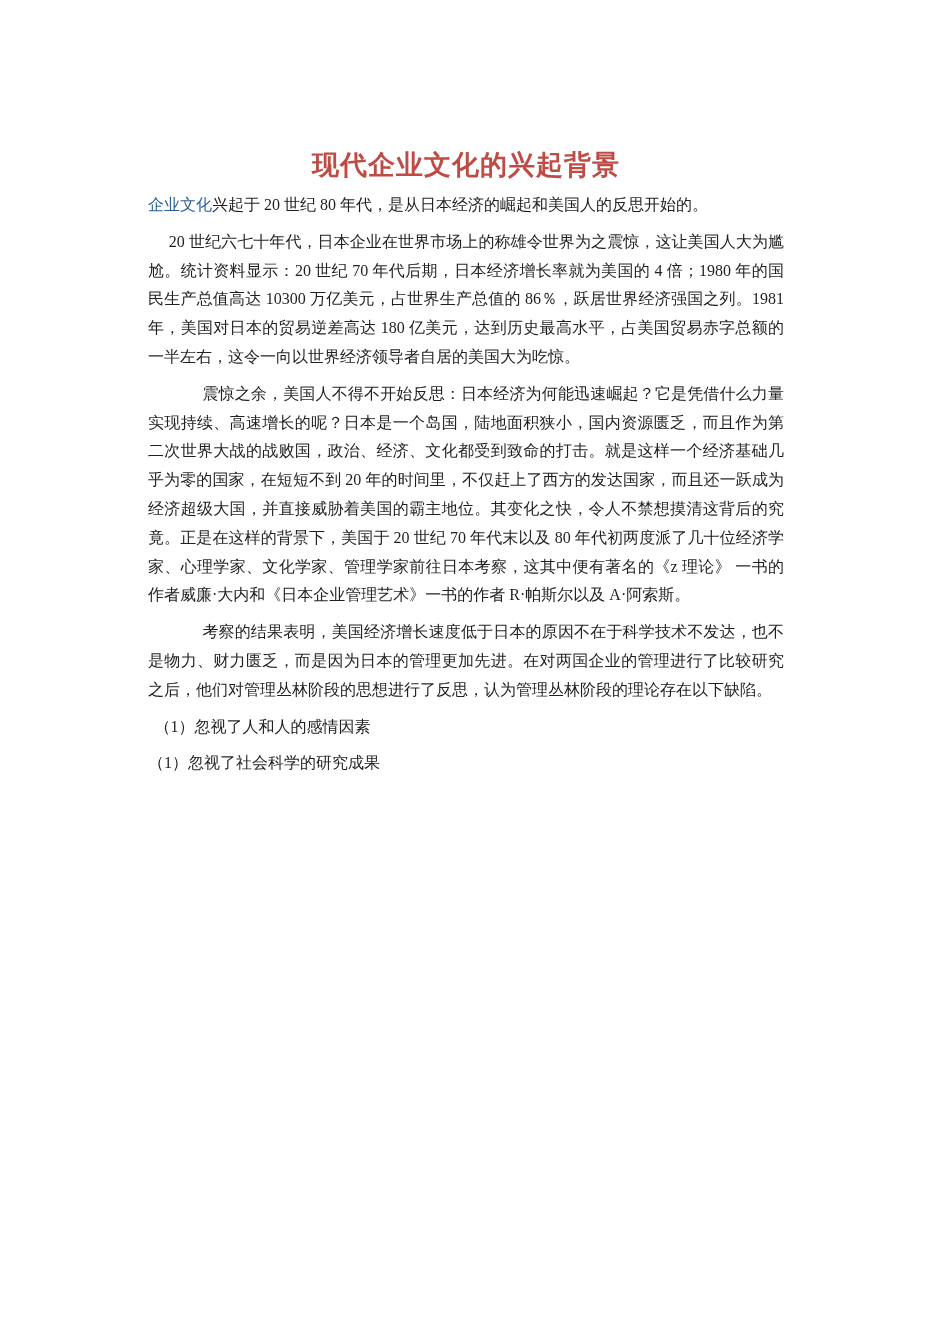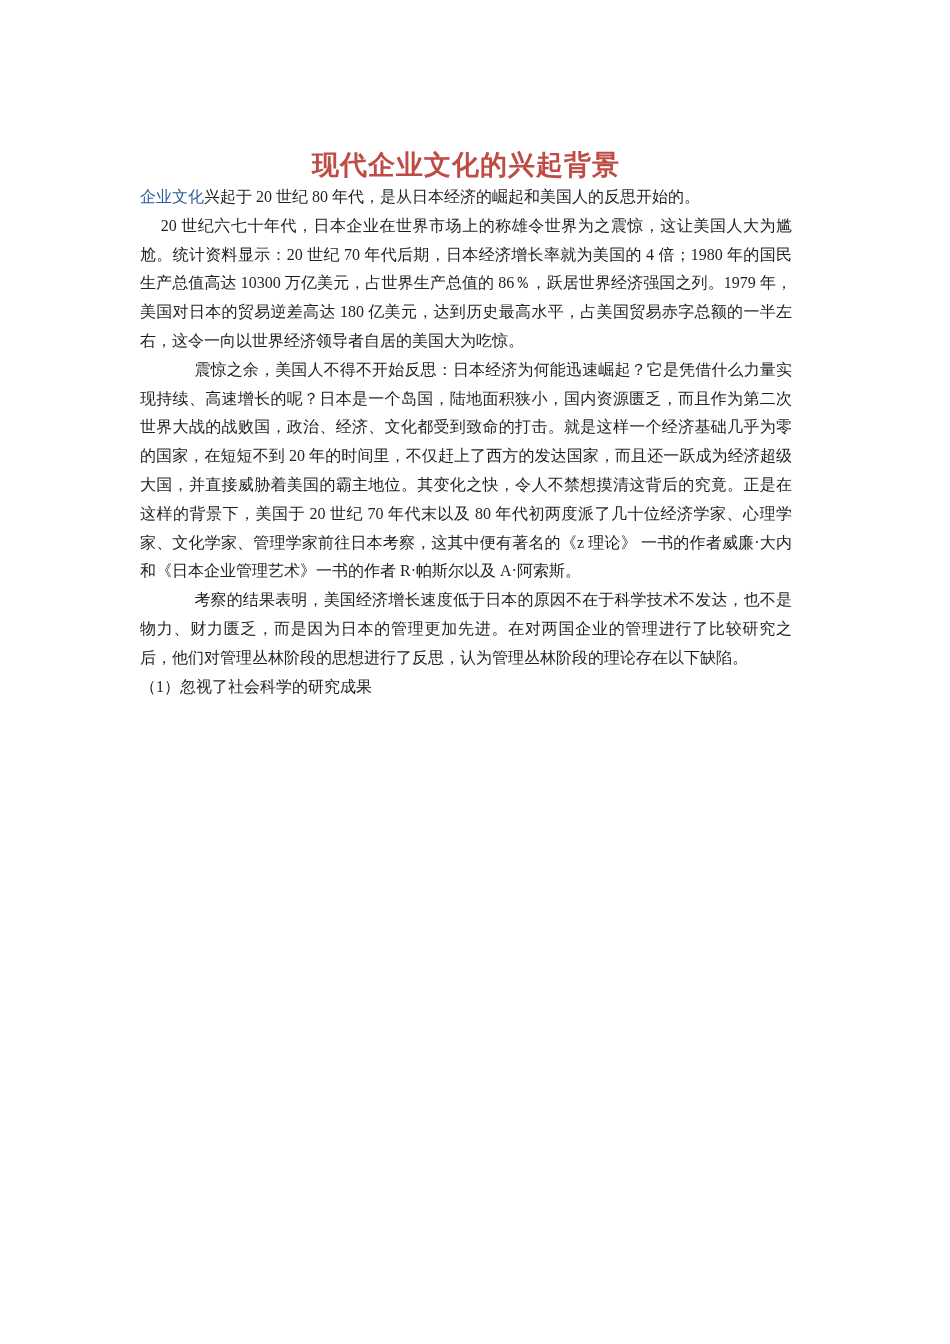--- a/index.html
+++ b/index.html
@@ -21,21 +21,21 @@
   }
   .doc-title {
     margin: 147px 0 0 0;
     text-align: center;
     font-size: 27px;
     font-weight: bold;
     letter-spacing: 1px;
     font-family: "Liberation Sans", "DejaVu Sans", sans-serif;
   }
   p.para {
-    margin: 0;
+    margin: 8px;
     font-size: 16px;
     line-height: 1.8;
     text-align: justify;
     word-break: break-all;
   }
   .intro { margin-top: 44px; }
   .mt-lg { margin-top: 34px; }
   .gap   { margin-top: 28px; }
   .ind-1    { text-indent: 1.3em; }
   .ind-3    { text-indent: 3.4em; }
@@ -47,24 +47,25 @@
 </style>
 </head>
 <body>
 
 <div class="page">
 
   <h1 class="doc-title" style="color: rgb(191, 75, 69);">现代企业文化的兴起背景</h1>
 
   <p class="para intro"><a class="doc-link" style="color: rgb(42, 96, 153);">企业文化</a><span>兴起于 20 世纪 80 年代，是从日本经济的崛起和美国人的反思开始的。</span></p>
 
-  <p class="para mt-lg ind-1">20 世纪六七十年代，日本企业在世界市场上的称雄令世界为之震惊，这让美国人大为尴尬。统计资料显示：20 世纪 70 年代后期，日本经济增长率就为美国的 4 倍；1980 年的国民生产总值高达 10300 万亿美元，占世界生产总值的 86％，跃居世界经济强国之列。1979 年，美国对日本的贸易逆差高达 180 亿美元，达到历史最高水平，占美国贸易赤字总额的一半左右，这令一向以世界经济领导者自居的美国大为吃惊。</p>
+  <p class="para mt-lg ind-1">20 世纪六七十年代，日本企业在世界市场上的称雄令世界为之震惊，这让美国人大为尴尬。统计资料显示：20 世纪 70 年代后期，日本经济增长率就为美国的 4 倍；1980 年的国民生产总值高达 10300 万亿美元，占世界生产总值的 86％，跃居世界经济强国之列。1981 年，美国对日本的贸易逆差高达 180 亿美元，达到历史最高水平，占美国贸易赤字总额的一半左右，这令一向以世界经济领导者自居的美国大为吃惊。</p>
 
   <p class="para ind-3">震惊之余，美国人不得不开始反思：日本经济为何能迅速崛起？它是凭借什么力量实现持续、高速增长的呢？日本是一个岛国，陆地面积狭小，国内资源匮乏，而且作为第二次世界大战的战败国，政治、经济、文化都受到致命的打击。就是这样一个经济基础几乎为零的国家，在短短不到 20 年的时间里，不仅赶上了西方的发达国家，而且还一跃成为经济超级大国，并直接威胁着美国的霸主地位。其变化之快，令人不禁想摸清这背后的究竟。正是在这样的背景下，美国于 20 世纪 70 年代末以及 80 年代初两度派了几十位经济学家、心理学家、文化学家、管理学家前往日本考察，这其中便有著名的《z 理论》 一书的作者威廉·大内和《日本企业管理艺术》一书的作者 R·帕斯尔以及 A·阿索斯。</p>
 
   <p class="para ind-3">考察的结果表明，美国经济增长速度低于日本的原因不在于科学技术不发达，也不是物力、财力匮乏，而是因为日本的管理更加先进。在对两国企业的管理进行了比较研究之后，他们对管理丛林阶段的思想进行了反思，认为管理丛林阶段的理论存在以下缺陷。</p>
 
+  <p class="para gap ind-half">（1）忽视了人和人的感情因素</p>
 
 
   <p class="para gap">（1）忽视了社会科学的研究成果</p>
 
 
 </div>
 
 </body></html>

